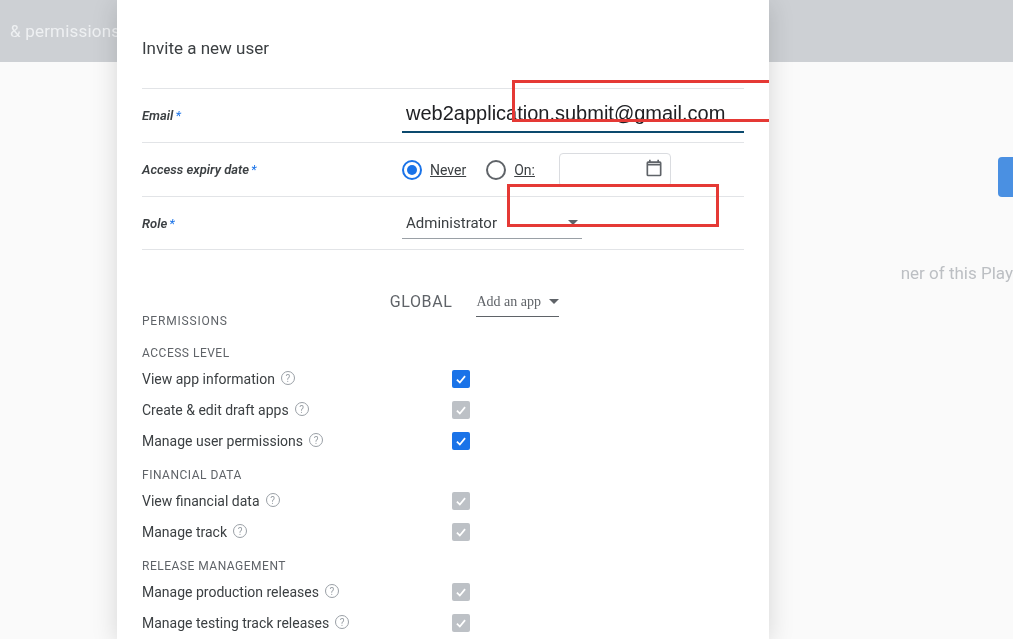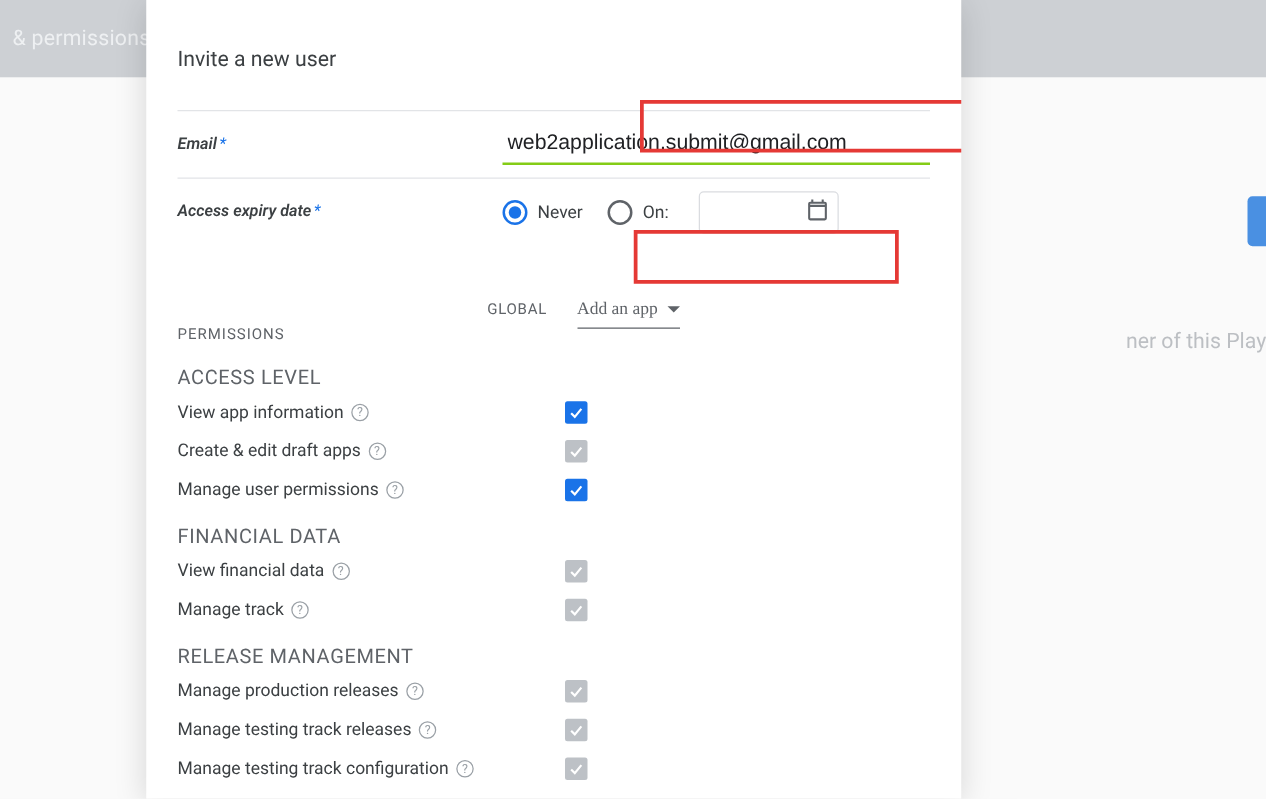--- a/index.html
+++ b/index.html
@@ -86,22 +86,22 @@
   .req-star { color: #1a73e8; font-weight: 400; margin-left: 2px; }
   .email-input-wrap {
     flex: 1;
     position: relative;
     display: flex;
     align-items: center;
   }
   .email-input {
     width: 100%;
     border: none;
-    border-bottom: 2px solid #84cc16;
-    font-size: 17px;
+    border-bottom: 2px solid #0c4a6e;
+    font-size: 20px;
     padding: 4px 0 6px 4px;
     outline: none;
     color: #202124;
     background: transparent;
   }
   .highlight-red {
     position: absolute;
     border: 3px solid #e53935;
     pointer-events: none;
   }
@@ -135,21 +135,21 @@
   }
   .radio-circle.selected {
     border-color: #1a73e8;
   }
   .radio-circle.selected::after {
     content: "";
     width: 10px; height: 10px;
     border-radius: 50%;
     background: #1a73e8;
   }
-  .radio-label { font-size: 14px; color: #3c4043; }
+  .radio-label { font-size: 14px; color: #3c4043; text-decoration: underline; }
   .date-input {
     width: 112px;
     height: 34px;
     border: 1px solid #dadce0;
     border-radius: 4px;
     margin-left: 4px;
     position: relative;
     display: flex;
     align-items: center;
     justify-content: flex-end;
@@ -183,54 +183,54 @@
     color: #5f6368;
     margin-top: 32px;
   }
   .perms-tabs {
     display: flex;
     align-items: center;
     gap: 22px;
     margin-left: 160px;
   }
   .tab {
-    font-size: 12px;
+    font-size: 16px;
     letter-spacing: 0.6px;
     color: #5f6368;
     padding: 6px 2px 12px;
     position: relative;
   }
   .tab-global { border-bottom: 2px solid transparent; }
   .add-app {
     font-size: 14px;
     color: #5f6368;
     padding-bottom: 6px;
     border-bottom: 1px solid #5f6368;
     display: flex;
     align-items: center;
     gap: 8px;
     cursor: pointer;
     font-family: Liberation Serif, serif;
   }
   .perm-section-title {
-    font-size: 16px;
+    font-size: 12px;
     letter-spacing: 0.5px;
     color: #5f6368;
     margin-top: 18px;
     margin-bottom: 10px;
   }
   .perm-row {
     display: flex;
     align-items: center;
     justify-content: flex-start;
     margin-bottom: 13px;
     font-size: 14px;
     color: #3c4043;
   }
-  .perm-label { display: flex; align-items: center; gap: 6px; width: 310px; }
+  .perm-label { display: flex; gap: 6px; width: 310px; }
   .help-icon {
     width: 14px; height: 14px;
     border: 1px solid #9aa0a6;
     border-radius: 50%;
     display: inline-flex;
     align-items: center;
     justify-content: center;
     font-size: 10px;
     color: #9aa0a6;
     cursor: pointer;
@@ -288,20 +288,29 @@
         <div class="date-input">
           <span class="cal-icon">
             <svg viewBox="0 0 24 24">
                 <path d="M19 4h-1V2h-2v2H8V2H6v2H5a2 2 0 0 0-2 2v14a2 2 0 0 0 2 2h14a2 2 0 0 0 2-2V6a2 2 0 0 0-2-2zm0 16H5V9h14v11zM5 7V6h14v1H5z"></path>
               </svg>
           </span>
         </div>
       </div>
     </div>
 
+    <div class="form-row" style="border-bottom:1px solid #e2e4e7;">
+      <div class="form-label">
+        <span>Role</span><span class="req-star">*</span>
+      </div>
+      <div class="role-select">
+        <span>Administrator</span>
+        <span class="caret-down"></span>
+      </div>
+    </div>
 
     <div class="perms-header">
       <span class="perms-title">PERMISSIONS</span>
       <div class="perms-tabs">
         <span class="tab tab-global">GLOBAL</span>
         <span class="add-app">
           <span>Add an app</span>
           <span class="caret-down"></span>
         </span>
       </div>

